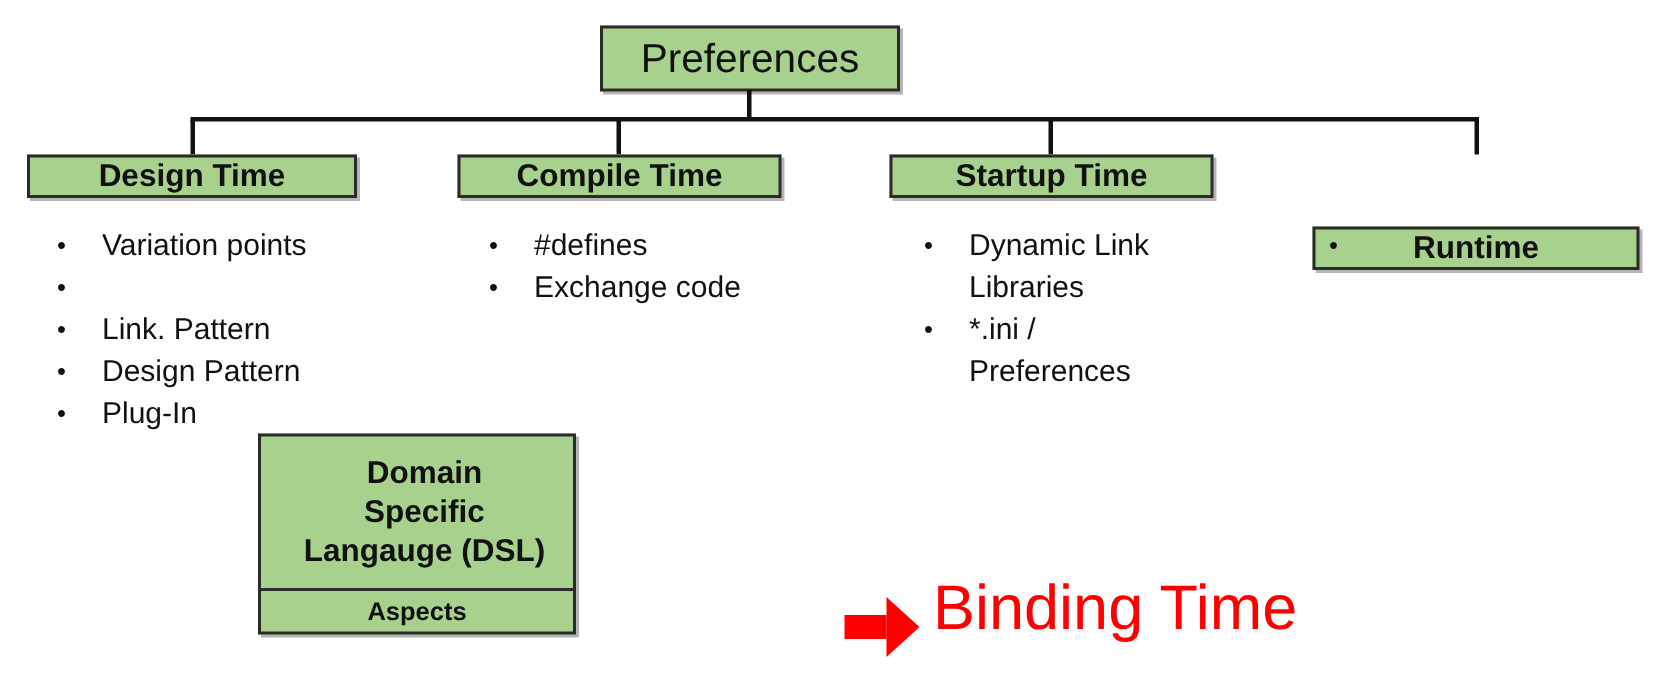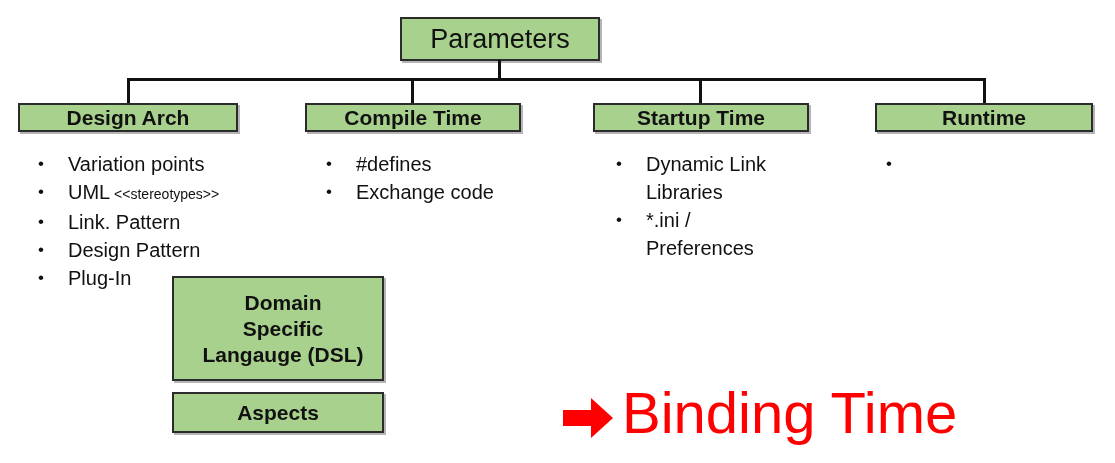--- a/index.html
+++ b/index.html
@@ -12,82 +12,81 @@
     background:#A9D18E;border:2px solid #2b2b2b;
     box-shadow:2px 2px 0 #b5b5b5;
     display:flex;align-items:center;justify-content:center;
     text-align:center;
   }
   .root-box{left:400px;top:17px;width:200px;height:44px;font-size:27px;font-weight:normal;}
   .hdr-box{top:103px;height:29px;font-size:21px;font-weight:bold;}
   .hdr-c1{left:18px;width:220px;}
   .hdr-c2{left:305px;width:216px;}
   .hdr-c3{left:593px;width:216px;}
-  .hdr-c4{left:875px;width:218px;}
-  .dsl-box{left:172px;top:276px;width:212px;height:105px;font-size:21px;font-weight:bold;line-height:26px;white-space:pre-line;padding-left:10px;}
-  .aspects-box{left:172px;top:392px;width:212px;height:41px;font-size:21px;font-weight:bold;}
+  .hdr-c4{left:875px;width:218px;margin-top:48px;}
+  .dsl-box{left:172px;top:289px;width:212px;height:105px;font-size:21px;font-weight:bold;line-height:26px;white-space:pre-line;padding-left:10px;}
+  .aspects-box{left:172px;top:392px;width:212px;height:31px;font-size:17px;font-weight:bold;}
   .line{position:absolute;background:#111111;}
   .stem-root{left:498px;top:60px;width:3px;height:20px;}
   .h-rail{left:127px;top:78px;width:859px;height:3px;}
   .drop{top:80px;width:3px;height:23px;}
   .drop-c1{left:127px;}
   .drop-c2{left:411px;}
   .drop-c3{left:699px;}
   .drop-c4{left:983px;}
   ul.blist{position:absolute;list-style:none;margin:0;padding:0;font-size:20px;line-height:28px;}
   .list-c1{left:34px;top:150px;width:270px;}
   .list-c2{left:322px;top:150px;width:240px;}
   .list-c3{left:612px;top:150px;width:188px;}
   .list-c4{left:882px;top:150px;width:220px;}
   ul.blist li{display:flex;align-items:flex-start;}
   .bullet{flex:none;width:30px;padding-left:4px;font-size:17px;line-height:28px;}
   .item-text{flex:1;}
   .small-text{font-size:14px;}
   .arrow-stem{position:absolute;left:563px;top:410px;width:28px;height:16px;background:#FF0000;}
   .arrow-head{position:absolute;left:591px;top:398px;width:0;height:0;
     border-top:20px solid transparent;border-bottom:20px solid transparent;border-left:22px solid #FF0000;}
-  .binding-label{position:absolute;left:622px;top:384px;font-size:58px;line-height:1;color:#FF0000;white-space:nowrap;}
+  .binding-label{position:absolute;left:622px;top:384px;font-size:42px;line-height:1;color:#FF0000;white-space:nowrap;}
 </style>
 </head>
 <body>
 
 <div class="canvas">
 
   <div class="gbox root-box">
-    <span>Parameters</span>
+    <span>Preferences</span>
   </div>
 
   <div class="line stem-root"></div>
   <div class="line h-rail"></div>
   <div class="line drop drop-c1"></div>
   <div class="line drop drop-c2"></div>
   <div class="line drop drop-c3"></div>
   <div class="line drop drop-c4"></div>
 
   <div class="gbox hdr-box hdr-c1">
-    <span>Design Arch</span>
+    <span>Design Time</span>
   </div>
   <div class="gbox hdr-box hdr-c2">
     <span>Compile Time</span>
   </div>
   <div class="gbox hdr-box hdr-c3">
     <span>Startup Time</span>
   </div>
   <div class="gbox hdr-box hdr-c4">
     <span>Runtime</span>
   </div>
 
   <ul class="blist list-c1">
       <li>
         <span class="bullet">•</span>
         <span class="item-text">Variation points</span>
       </li>
       <li>
         <span class="bullet">•</span>
-        <span class="item-text">UML<span class="small-text"> &lt;&lt;stereotypes&gt;&gt;</span></span>
       </li>
       <li>
         <span class="bullet">•</span>
         <span class="item-text">Link. Pattern</span>
       </li>
       <li>
         <span class="bullet">•</span>
         <span class="item-text">Design Pattern</span>
       </li>
       <li>

